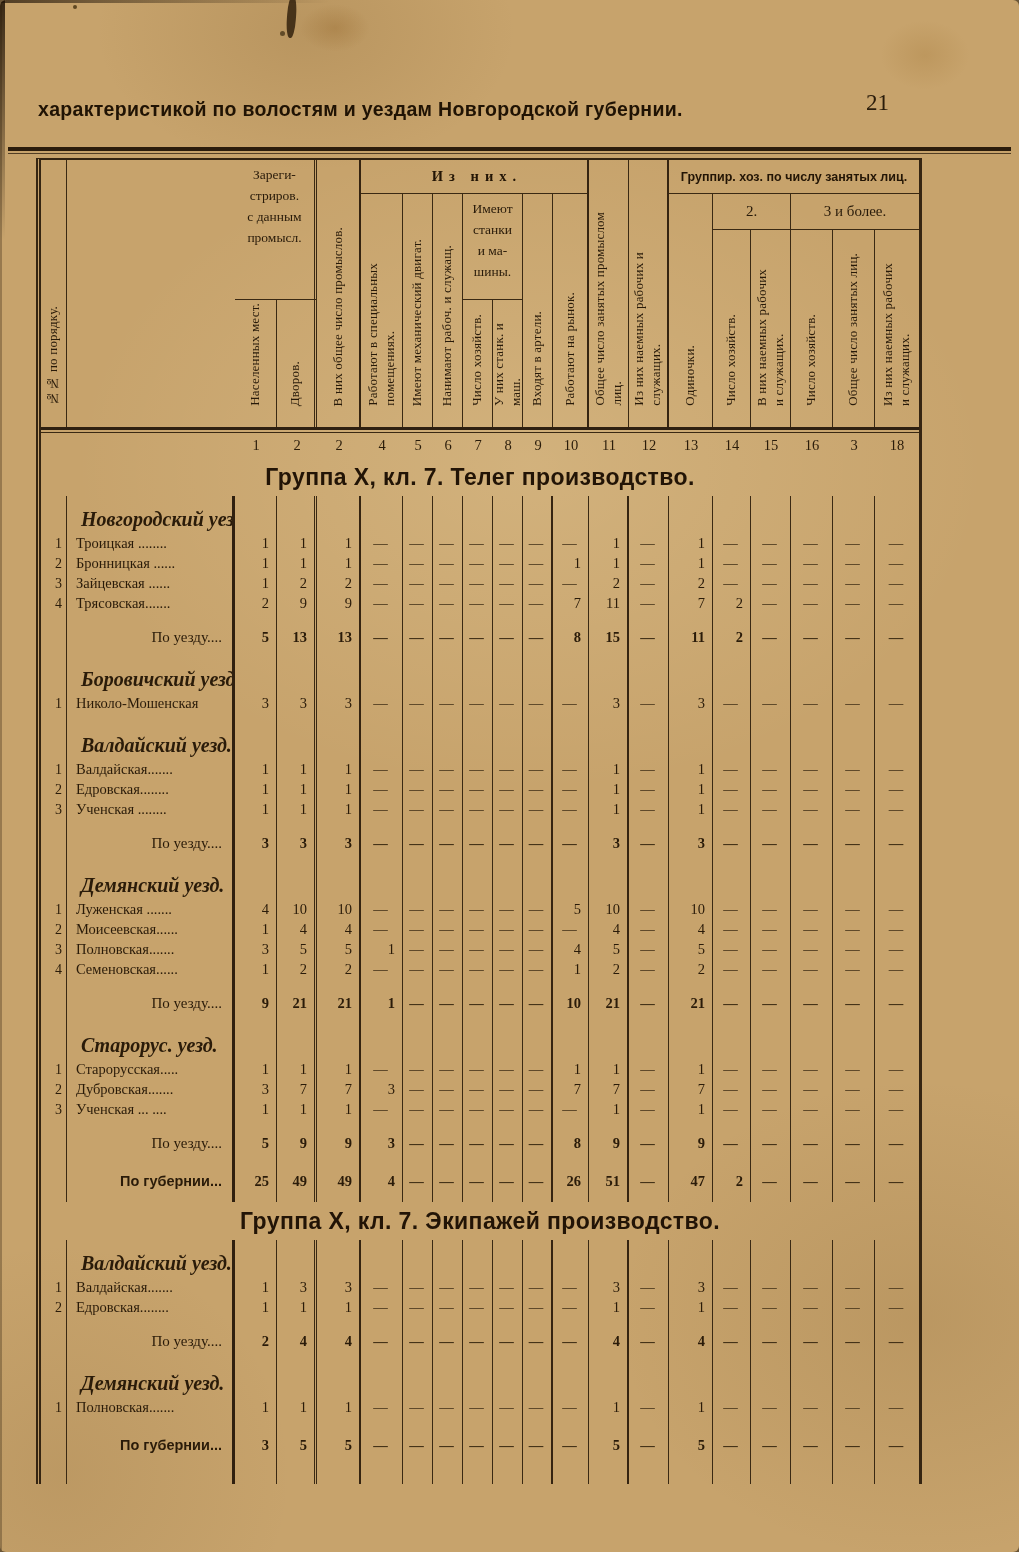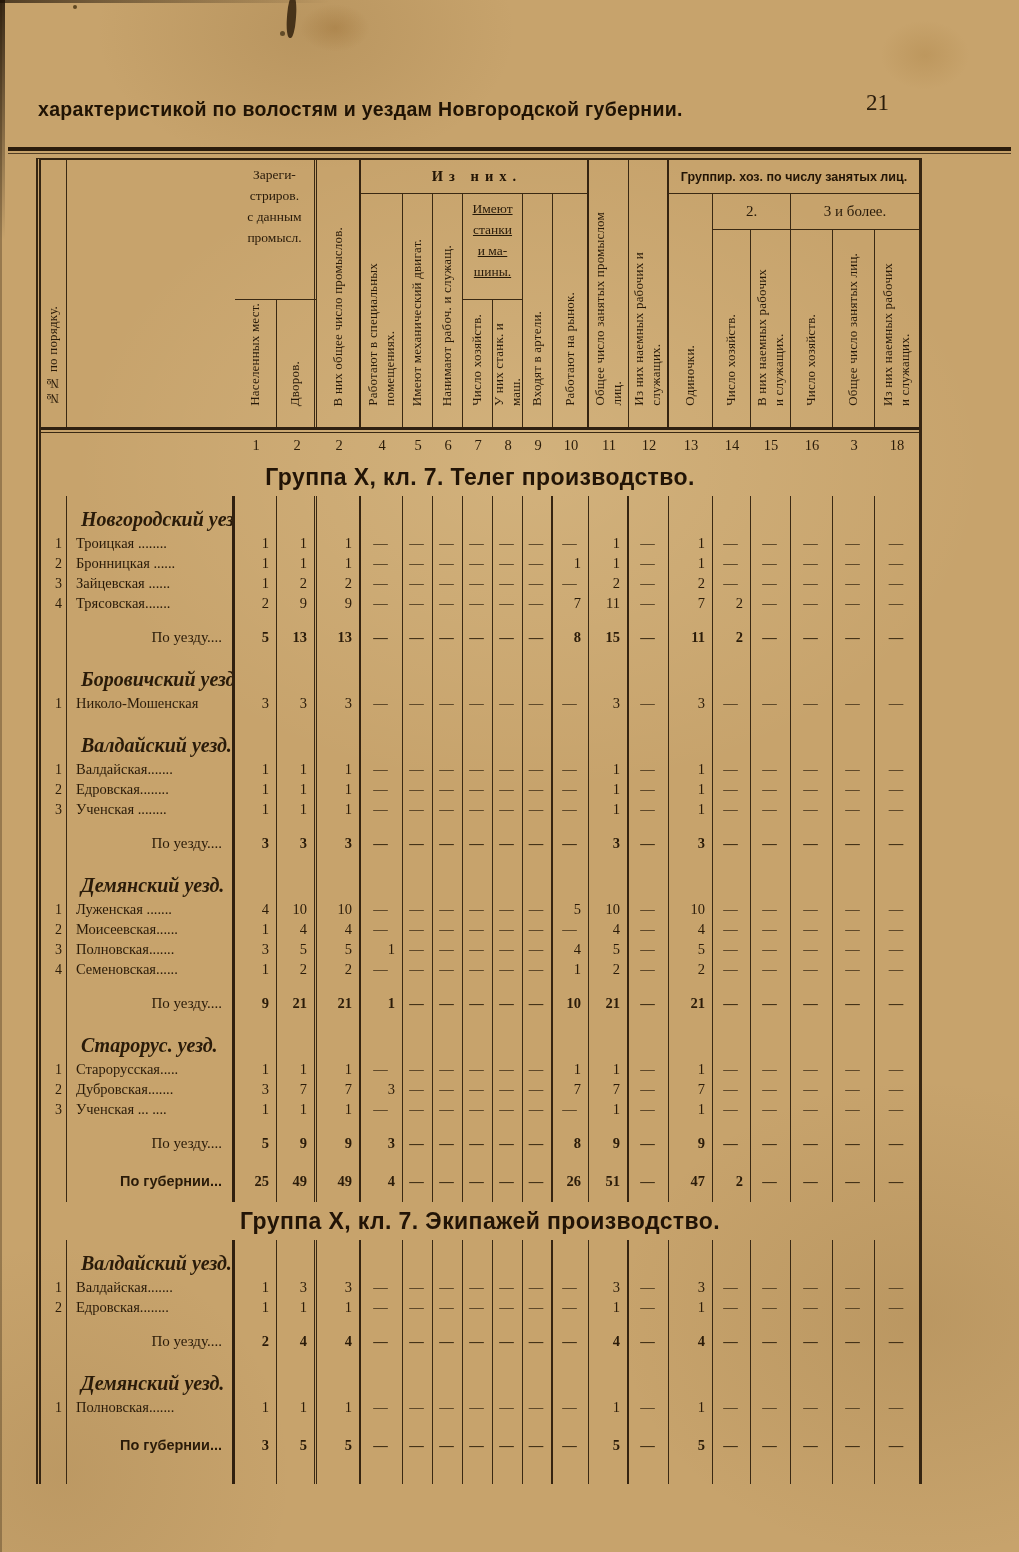--- a/index.html
+++ b/index.html
@@ -6,20 +6,21 @@
   .page{
     position:relative;width:1019px;height:1552px;overflow:hidden;
     background-color:#c7a36c;
     background-image:
       radial-gradient(ellipse 700px 500px at 52% 30%, rgba(255,236,190,0.20), transparent 65%),
       radial-gradient(ellipse 500px 400px at 90% 85%, rgba(110,78,34,0.14), transparent 60%),
       radial-gradient(ellipse 420px 420px at 6% 95%, rgba(110,78,34,0.12), transparent 55%),
       radial-gradient(ellipse 300px 200px at 30% 2%, rgba(120,86,38,0.18), transparent 70%);
     font-family:"Liberation Serif","DejaVu Serif",serif;
     color:#241807;
+    border-radius:6px;
   }
   
   .edge-left{position:absolute;left:0;top:0;width:5px;height:240px;background:linear-gradient(to bottom,rgba(30,18,6,.85),rgba(30,18,6,0));}
   .edge-left2{position:absolute;left:0;top:0;width:2px;height:100%;background:rgba(40,25,9,.30);}
   .edge-top{position:absolute;left:0;top:0;height:3px;width:330px;background:linear-gradient(to right,rgba(30,18,6,.7),rgba(30,18,6,0));}
   .blob{position:absolute;left:287px;top:-4px;width:9px;height:42px;background:#2a1a08;border-radius:45%;opacity:.8;transform:rotate(4deg);}
   .dot1{position:absolute;left:73px;top:5px;width:4px;height:4px;border-radius:50%;background:#43300f;opacity:.8;}
   .dot2{position:absolute;left:280px;top:31px;width:5px;height:5px;border-radius:50%;background:#3c2b10;opacity:.7;}
   .stain1{position:absolute;left:300px;top:4px;width:70px;height:48px;border-radius:50%;background:radial-gradient(rgba(150,104,44,.35),transparent 70%);}
   .stain2{position:absolute;left:880px;top:20px;width:90px;height:70px;border-radius:50%;background:radial-gradient(rgba(160,116,52,.25),transparent 70%);}
@@ -55,21 +56,21 @@
   .hc-num {grid-area:1/1/5/2;}
   .hc-name{grid-area:1/2/5/3;}
   .hc-reg {grid-area:1/3/4/5;}
   .hc-c1  {grid-area:4/3/5/4;}
   .hc-c2  {grid-area:4/4/5/5;}
   .hc-c3  {grid-area:1/5/5/6;}
   .hc-izn {grid-area:1/6/2/13;}
   .hc-c4  {grid-area:2/6/5/7;}
   .hc-c5  {grid-area:2/7/5/8;}
   .hc-c6  {grid-area:2/8/5/9;}
-  .hc-mach{grid-area:2/9/4/11;text-decoration:underline;}
+  .hc-mach{grid-area:2/9/4/11;}
   .hc-c7  {grid-area:4/9/5/10;}
   .hc-c8  {grid-area:4/10/5/11;}
   .hc-c9  {grid-area:2/11/5/12;}
   .hc-c10 {grid-area:2/12/5/13;}
   .hc-c11 {grid-area:1/13/5/14;}
   .hc-c12 {grid-area:1/14/5/15;}
   .hc-grp {grid-area:1/15/2/21;}
   .hc-c13 {grid-area:2/15/5/16;}
   .hc-g2  {grid-area:2/16/3/18;}
   .hc-c14 {grid-area:3/16/5/17;}

